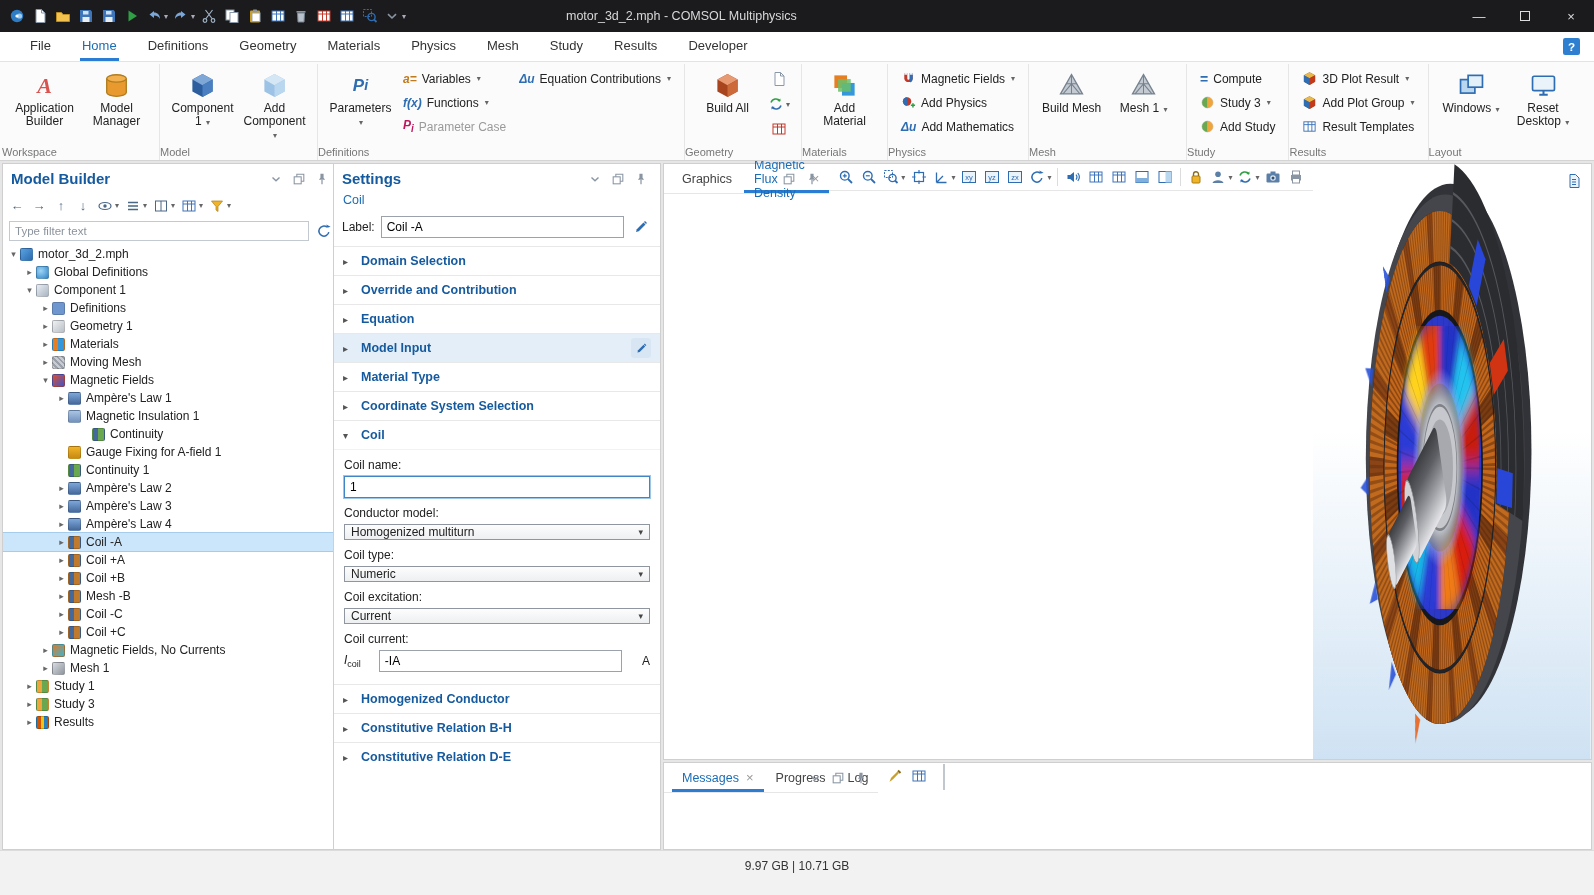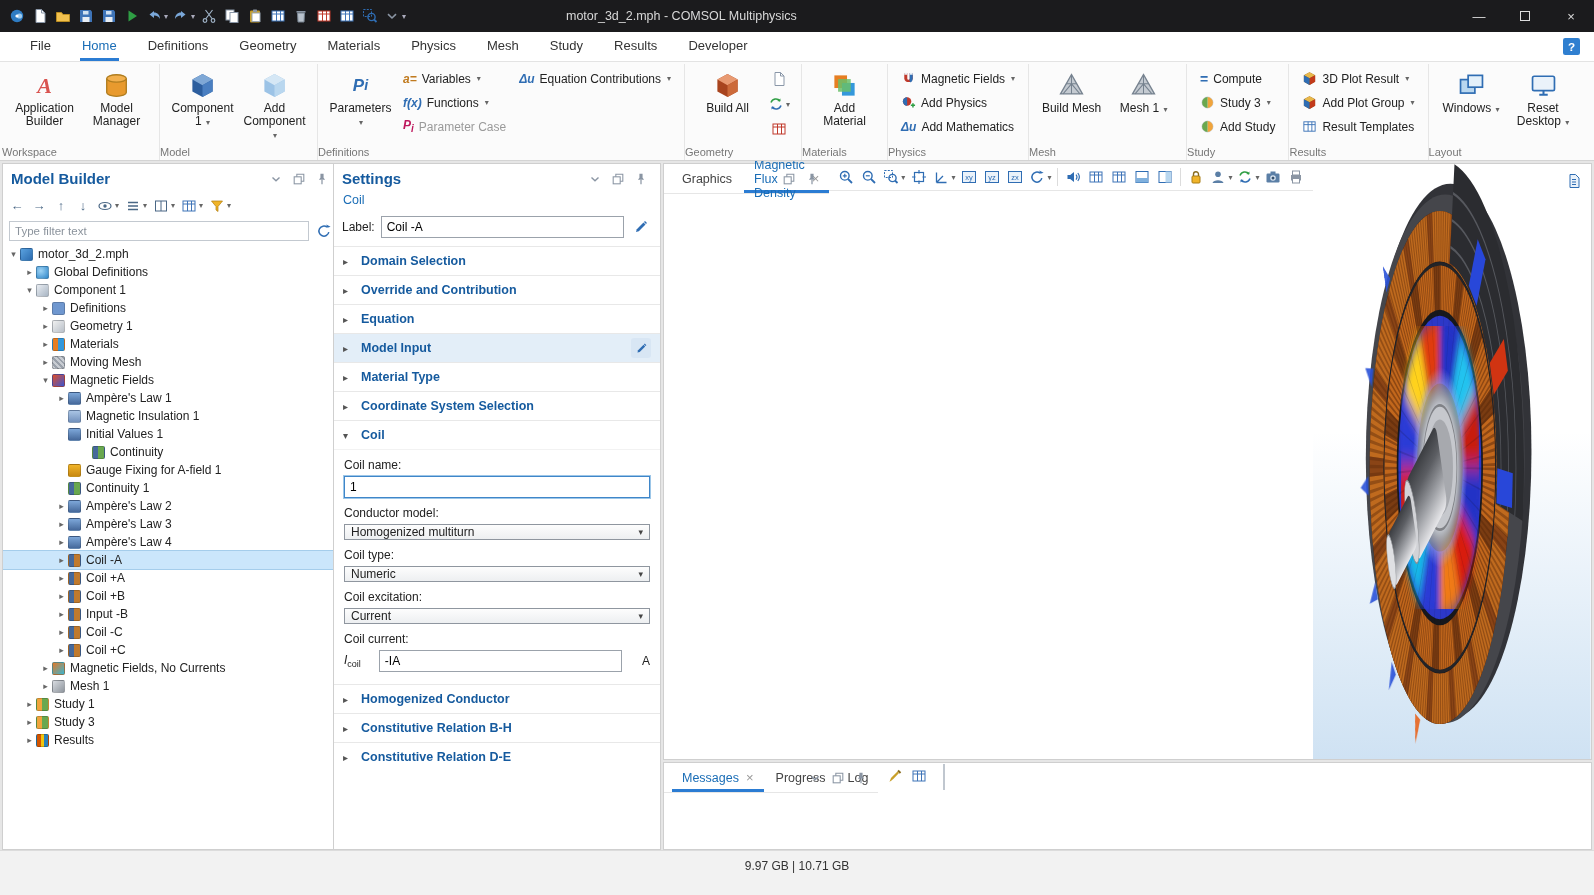--- a/index.html
+++ b/index.html
@@ -818,25 +818,20 @@
       <div class="tree-row" style="padding-left: 52px;">
         <span class="tree-arrow">▸</span>
         <span class="ti ti-feature"></span>
         <span class="tree-label">Ampère's Law 1</span>
       </div>
       <div class="tree-row" style="padding-left: 52px;">
         <span class="tree-arrow"></span>
         <span class="ti ti-feature-b"></span>
         <span class="tree-label">Magnetic Insulation 1</span>
       </div>
-      <div class="tree-row" style="padding-left: 52px;">
-        <span class="tree-arrow"></span>
-        <span class="ti ti-feature"></span>
-        <span class="tree-label">Initial Values 1</span>
-      </div>
       <div class="tree-row" style="padding-left: 52px; margin-left: 24px;">
         <span class="tree-arrow"></span>
         <span class="ti ti-continuity"></span>
         <span class="tree-label">Continuity</span>
       </div>
       <div class="tree-row" style="padding-left: 52px;">
         <span class="tree-arrow"></span>
         <span class="ti ti-gauge"></span>
         <span class="tree-label">Gauge Fixing for A-field 1</span>
       </div>
@@ -871,21 +866,21 @@
         <span class="tree-label">Coil +A</span>
       </div>
       <div class="tree-row" style="padding-left: 52px;">
         <span class="tree-arrow">▸</span>
         <span class="ti ti-coil"></span>
         <span class="tree-label">Coil +B</span>
       </div>
       <div class="tree-row" style="padding-left: 52px;">
         <span class="tree-arrow">▸</span>
         <span class="ti ti-coil"></span>
-        <span class="tree-label">Input -B</span>
+        <span class="tree-label">Mesh -B</span>
       </div>
       <div class="tree-row" style="padding-left: 52px;">
         <span class="tree-arrow">▸</span>
         <span class="ti ti-coil"></span>
         <span class="tree-label">Coil -C</span>
       </div>
       <div class="tree-row" style="padding-left: 52px;">
         <span class="tree-arrow">▸</span>
         <span class="ti ti-coil"></span>
         <span class="tree-label">Coil +C</span>

